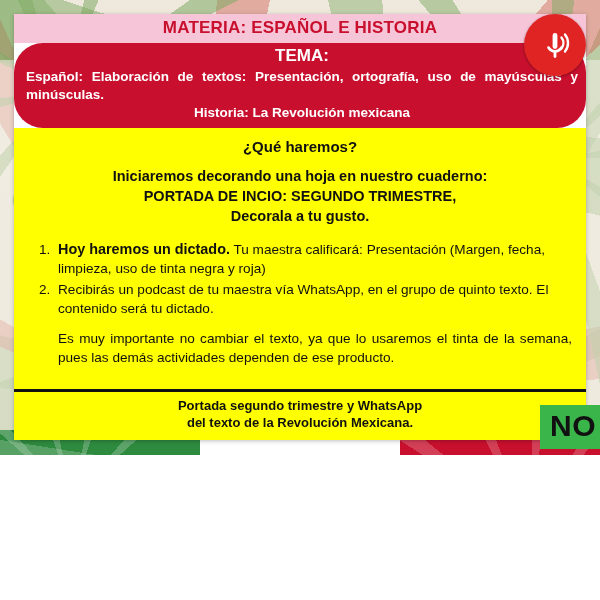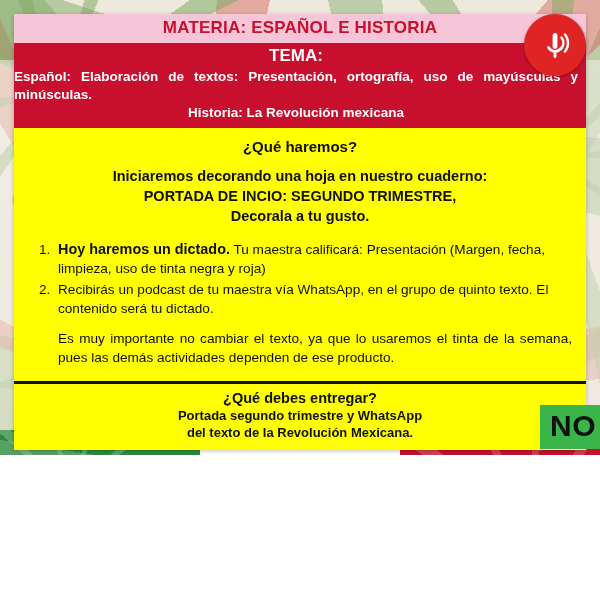--- a/index.html
+++ b/index.html
@@ -115,40 +115,41 @@
     text-align: center;
     font-weight: bold;
     font-size: 17px;
     letter-spacing: .2px;
     padding: 4px 6px 5px 6px;
   }
 
   .band-tema {
     background: #c8102e;
     color: #ffffff;
-    padding: 3px 8px 7px 0;
+    padding: 3px 8px 7px 12px;
+    border-radius: 29px;
   }
   .tema-title {
     text-align: center;
     font-weight: bold;
     font-size: 17px;
     margin-bottom: 2px;
   }
   .tema-line {
     font-weight: bold;
     font-size: 13.5px;
     line-height: 1.32;
     text-align: justify;
   }
   .tema-line.nojust { text-align: center; }
 
   .band-yellow {
     background: #ffff00;
     color: #111111;
-    padding: 8px 14px 10px 14px;
+    padding: 8px 14px 18px 14px;
     border-bottom: 3px solid #111111;
   }
   .q-title {
     text-align: center;
     font-weight: bold;
     font-size: 15px;
     margin: 2px 0 12px 0;
   }
   .intro {
     text-align: center;
@@ -263,21 +264,20 @@
         </li>
         <li>
           <span>Recibirás un podcast de tu maestra vía WhatsApp, en el grupo de quinto texto. El contenido será tu dictado.</span>
         </li>
       </ol>
 
       <div class="para-note">Es muy importante no cambiar el texto, ya que lo usaremos el tinta de la semana, pues las demás actividades dependen de ese producto.</div>
     </div>
 
     <div class="band-deliver">
-      <div class="deliver-title">¿Qué debes entregar?</div>
       <div class="deliver-line">Portada segundo trimestre y WhatsApp</div>
       <div class="deliver-line">del texto de la Revolución Mexicana.</div>
     </div>
 
   </div>
 
   <div class="podcast-badge">
     <svg width="40" height="40" viewBox="0 0 40 40" aria-hidden="true">
       <rect x="17.6" y="8" width="4.8" height="16" rx="2.4" fill="#ffffff"></rect>
       <path d="M13.5 22.5a7.5 7.5 0 0 0 13 0" stroke="#ffffff" stroke-width="2.6" fill="none" stroke-linecap="round"></path>

